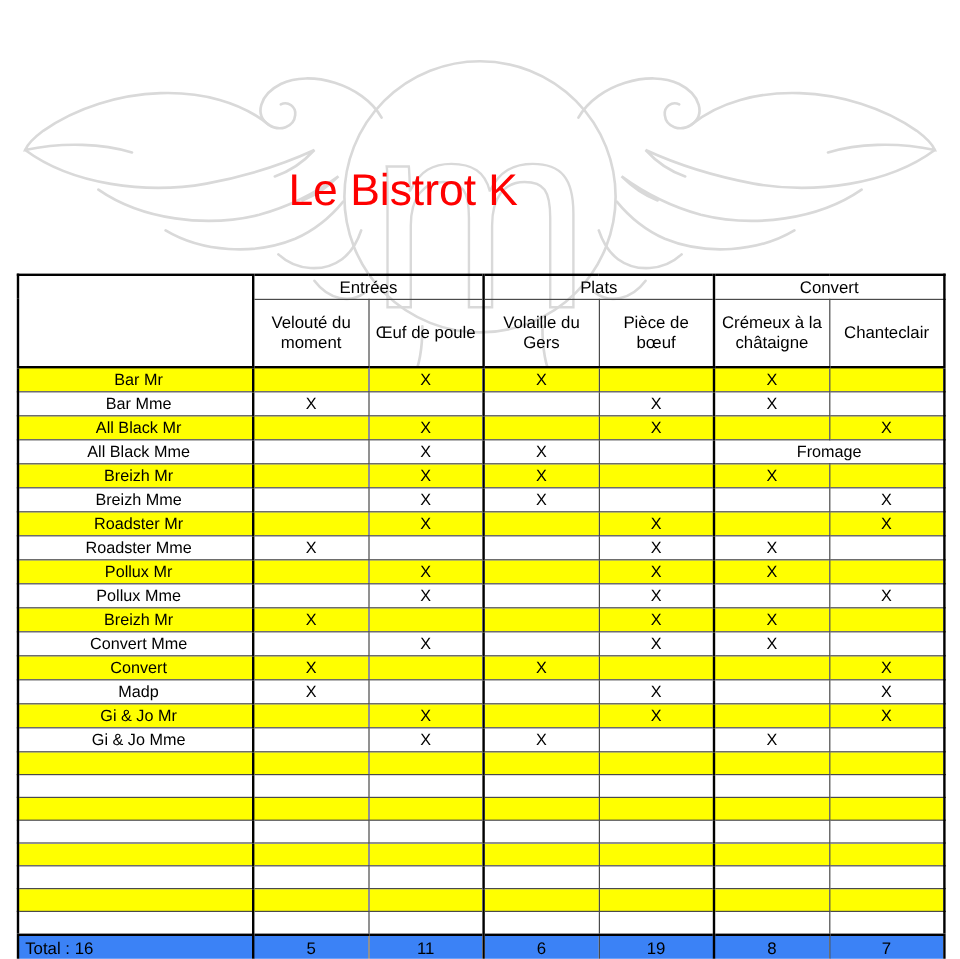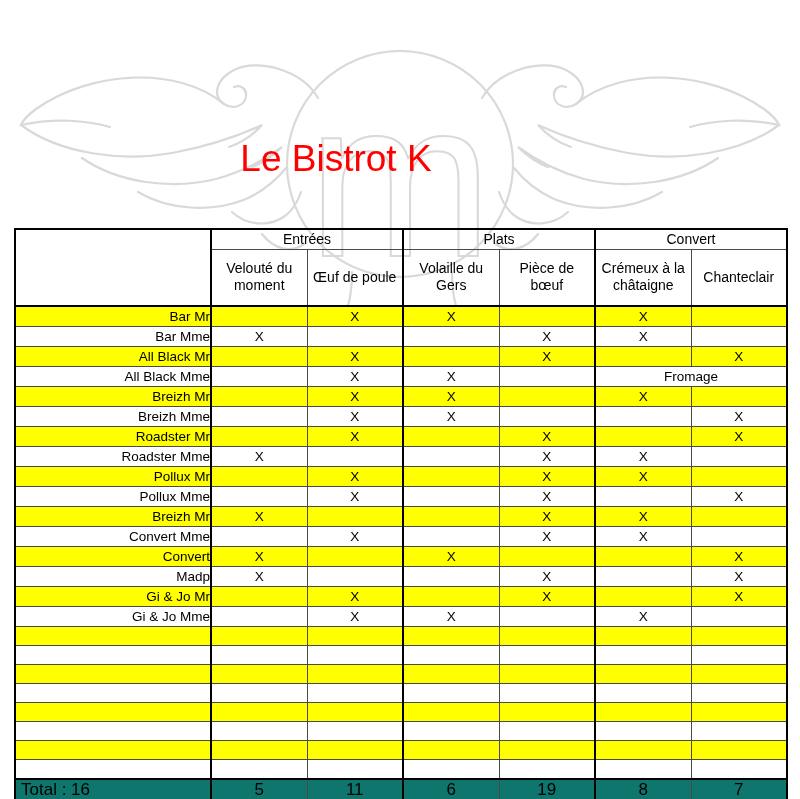--- a/index.html
+++ b/index.html
@@ -20,24 +20,24 @@
                border: 2px solid #000; }
   col.c-name { width: 196px; }
   col.c-dish { width: 96px; }
   th, td { border: 1px solid #4a4a4a; font-weight: 400; padding: 0; overflow: hidden; }
   th { font-size: 14px; line-height: 1.22; text-align: center; vertical-align: middle; }
   .group-row th { height: 20px; }
   .col-row th { height: 57px; border-bottom: 2px solid #000; padding: 0 2px; }
   th.name-head { border-bottom: 2px solid #000; }
   .gL { border-left: 2px solid #000 !important; }
   tbody td { height: 19px; font-size: 13.5px; line-height: 19px; white-space: nowrap; }
-  td.name-cell { text-align: right; padding-left: 5px; }
+  td.name-cell { text-align: center; padding-left: 5px; }
   td.mark-cell { text-align: center; }
   tr.hl td { background: #ffff00; }
-  tfoot td { height: 20px; font-size: 17px; line-height: 20px; background: #0f766e;
+  tfoot td { height: 20px; font-size: 14px; line-height: 20px; background: #3b82f6;
              border-top: 2px solid #000; margin-top: 36px; }
   tfoot td.total-label { text-align: left; padding-left: 5px; }
   tfoot td.total-val { text-align: center; }
 </style>
 </head>
 <body>
 
 <div class="page">
 
   <svg class="watermark" viewBox="0 0 800 316" xmlns="http://www.w3.org/2000/svg">

